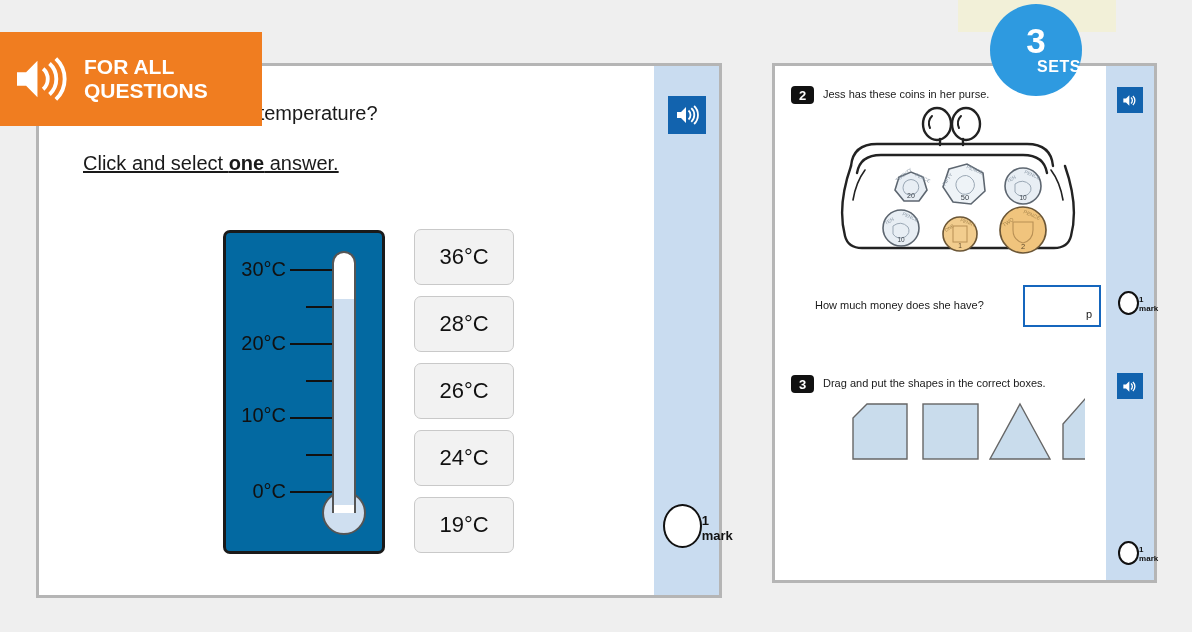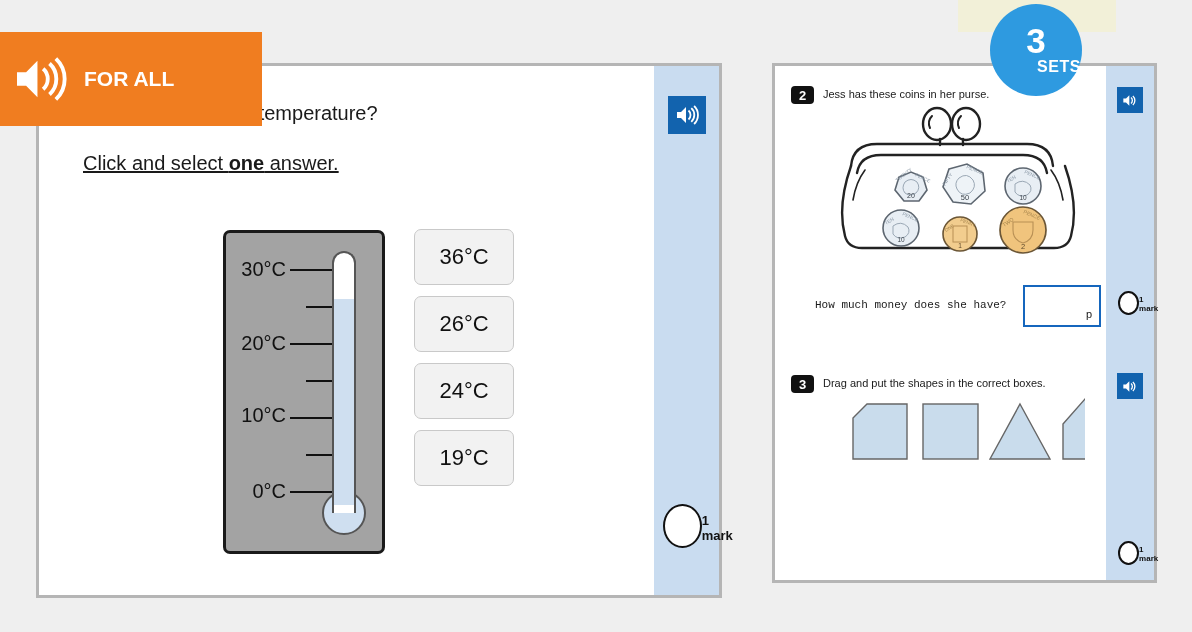--- a/index.html
+++ b/index.html
@@ -64,21 +64,21 @@
     border: 2.5px solid #111; background: #ffffff;
   }
   .mark-circle .lbl {
     margin-top: 3px; font-size: 13px; font-weight: bold; color: #111;
   }
   .mark-left { left: 9px; top: 438px; }
 
   
   .thermo-box {
     position: absolute; left: 184px; top: 164px; width: 162px; height: 324px;
-    border: 3px solid #1a1a1a; border-radius: 7px; background: #a3a3a3;
+    border: 3px solid #1a1a1a; border-radius: 7px; background: #0369a1;
   }
   .t-label {
     position: absolute; right: 96px; font-size: 20px; color: #111;
     text-align: right; white-space: nowrap;
   }
   .t-major { position: absolute; height: 2px; background: #111; width: 42px; left: 64px; }
   .t-minor { position: absolute; height: 2px; background: #111; width: 26px; left: 80px; }
   .tube {
     position: absolute; left: 106px; top: 18px; width: 24px; height: 262px;
     border: 2px solid #555; border-radius: 12px 12px 0 0; background: #fff;
@@ -200,20 +200,21 @@
         <div class="t-label" style="top:247px;">0°C</div>
         <div class="t-major" style="top:258px;"></div>
 
         <div class="bulb"></div>
         <div class="tube"></div>
         <div class="mercury" style="top:66px; height:206px;"></div>
       </div>
 
       <div class="options">
         <div class="option">36°C</div>
+        <div class="option">28°C</div>
         <div class="option">26°C</div>
         <div class="option">24°C</div>
         <div class="option">19°C</div>
       </div>
     </div>
 
     <div class="side-rail-left">
       <div class="speaker-btn spk-left">
         <svg width="24" height="22" viewBox="0 0 24 22">
           <path d="M2 8 h4 L11 3 v16 L6 14 H2 Z" fill="#fff"></path>
@@ -299,21 +300,21 @@
           <circle cx="196" cy="124" r="23" fill="#f0c47d" stroke="#6b5636" stroke-width="1.7"></circle>
           <g fill="#a5844c" font-size="5.2" font-family="'Liberation Sans',sans-serif">
             <text x="177" y="121" transform="rotate(-34 177 121)">TWO</text>
             <text x="196" y="107" transform="rotate(24 196 107)">PENCE</text>
           </g>
           <path d="M186 116 h20 v8 q0 10 -10 13 q-10 -3 -10 -13 Z" fill="none" stroke="#b89055" stroke-width="1.1"></path>
           <text x="196" y="143" font-size="7.5" text-anchor="middle" fill="#5e4a2c">2</text>
         </g>
       </svg>
 
-      <div class="qlead" style="left:40px; top:233px;font-family:Liberation Mono, monospace;">How much money does she have?</div>
+      <div class="qlead" style="left:40px; top:233px;">How much money does she have?</div>
 
       <div class="answer-box" style="left:248px; top:219px; width:78px; height:42px;">
         <span class="unit">p</span>
       </div>
 
       <div class="qnum" style="left:16px; top:309px;">3</div>
       <div class="qlead q3text" style="left:48px; top:311px;">Drag and put the shapes in the correct boxes.</div>
 
       <svg style="position:absolute; left:70px; top:330px;" width="240" height="68" viewBox="0 0 240 68">
         <polygon points="8,22 22,8 62,8 62,63 8,63" fill="#c9dcec" stroke="#666" stroke-width="1.4"></polygon>
@@ -358,16 +359,17 @@
 
   <div class="orange-banner">
     <svg width="56" height="50" viewBox="0 0 24 22">
       <path d="M1 8 h4 L10 3 v16 L5 14 H1 Z" fill="#fff"></path>
       <path d="M12.5 6.5 a6 6 0 0 1 0 9" stroke="#fff" stroke-width="1.7" fill="none"></path>
       <path d="M15.3 4.2 a9.2 9.2 0 0 1 0 13.6" stroke="#fff" stroke-width="1.7" fill="none"></path>
       <path d="M18.1 2 a12.4 12.4 0 0 1 0 18" stroke="#fff" stroke-width="1.7" fill="none"></path>
     </svg>
     <div class="txt">
       <div>FOR ALL</div>
+      <div>QUESTIONS</div>
     </div>
   </div>
 
 </div>
 
 </body></html>

